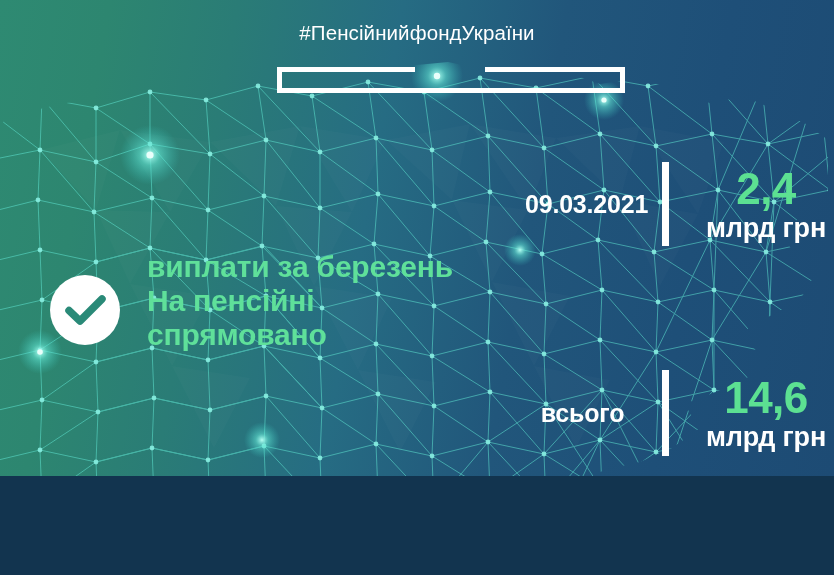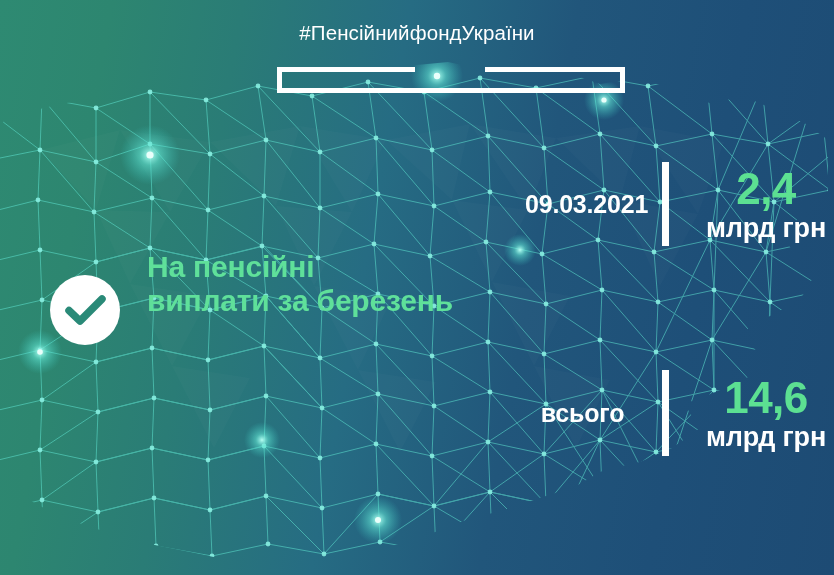--- a/index.html
+++ b/index.html
@@ -3,21 +3,21 @@
 <meta charset="utf-8">
 <style>
   html, body {
     margin: 0;
     padding: 0;
     background: #12344f;
   }
   #poster {
     position: relative;
     width: 834px;
-    height: 575px;
+    height: 476px;
     overflow: hidden;
     font-family: "Liberation Sans", "DejaVu Sans", sans-serif;
     background: linear-gradient(100deg,
         #2e8a72 0%,
         #2d8670 12%,
         #2a7c76 26%,
         #266c83 44%,
         #21567b 62%,
         #1e4f78 80%,
         #1d4b74 100%);
@@ -446,22 +446,23 @@
     <span class="fr-right"></span>
     <span class="fr-bottom"></span>
   </div>
 
   <svg class="check-badge" viewBox="0 0 70 70">
     <circle cx="35" cy="35" r="35" fill="#ffffff"></circle>
     <path d="M19 35.5 L30 46 L52 24" fill="none" stroke="#2a8a78" stroke-width="7.5" stroke-linecap="round" stroke-linejoin="round"></path>
   </svg>
 
   <div class="headline">
+    <span class="hl-line">виплати за березень</span>
     <span class="hl-line">На пенсійні</span>
-    <span class="hl-line">виплати за березень</span>
+    <span class="hl-line">спрямовано</span>
   </div>
 
   <div class="stat" id="stat-date">
     <div class="stat-label">09.03.2021</div>
     <div class="stat-divider"></div>
     <div class="stat-figure">
       <span class="stat-value">2,4</span>
       <span class="stat-unit">млрд грн</span>
     </div>
   </div>

